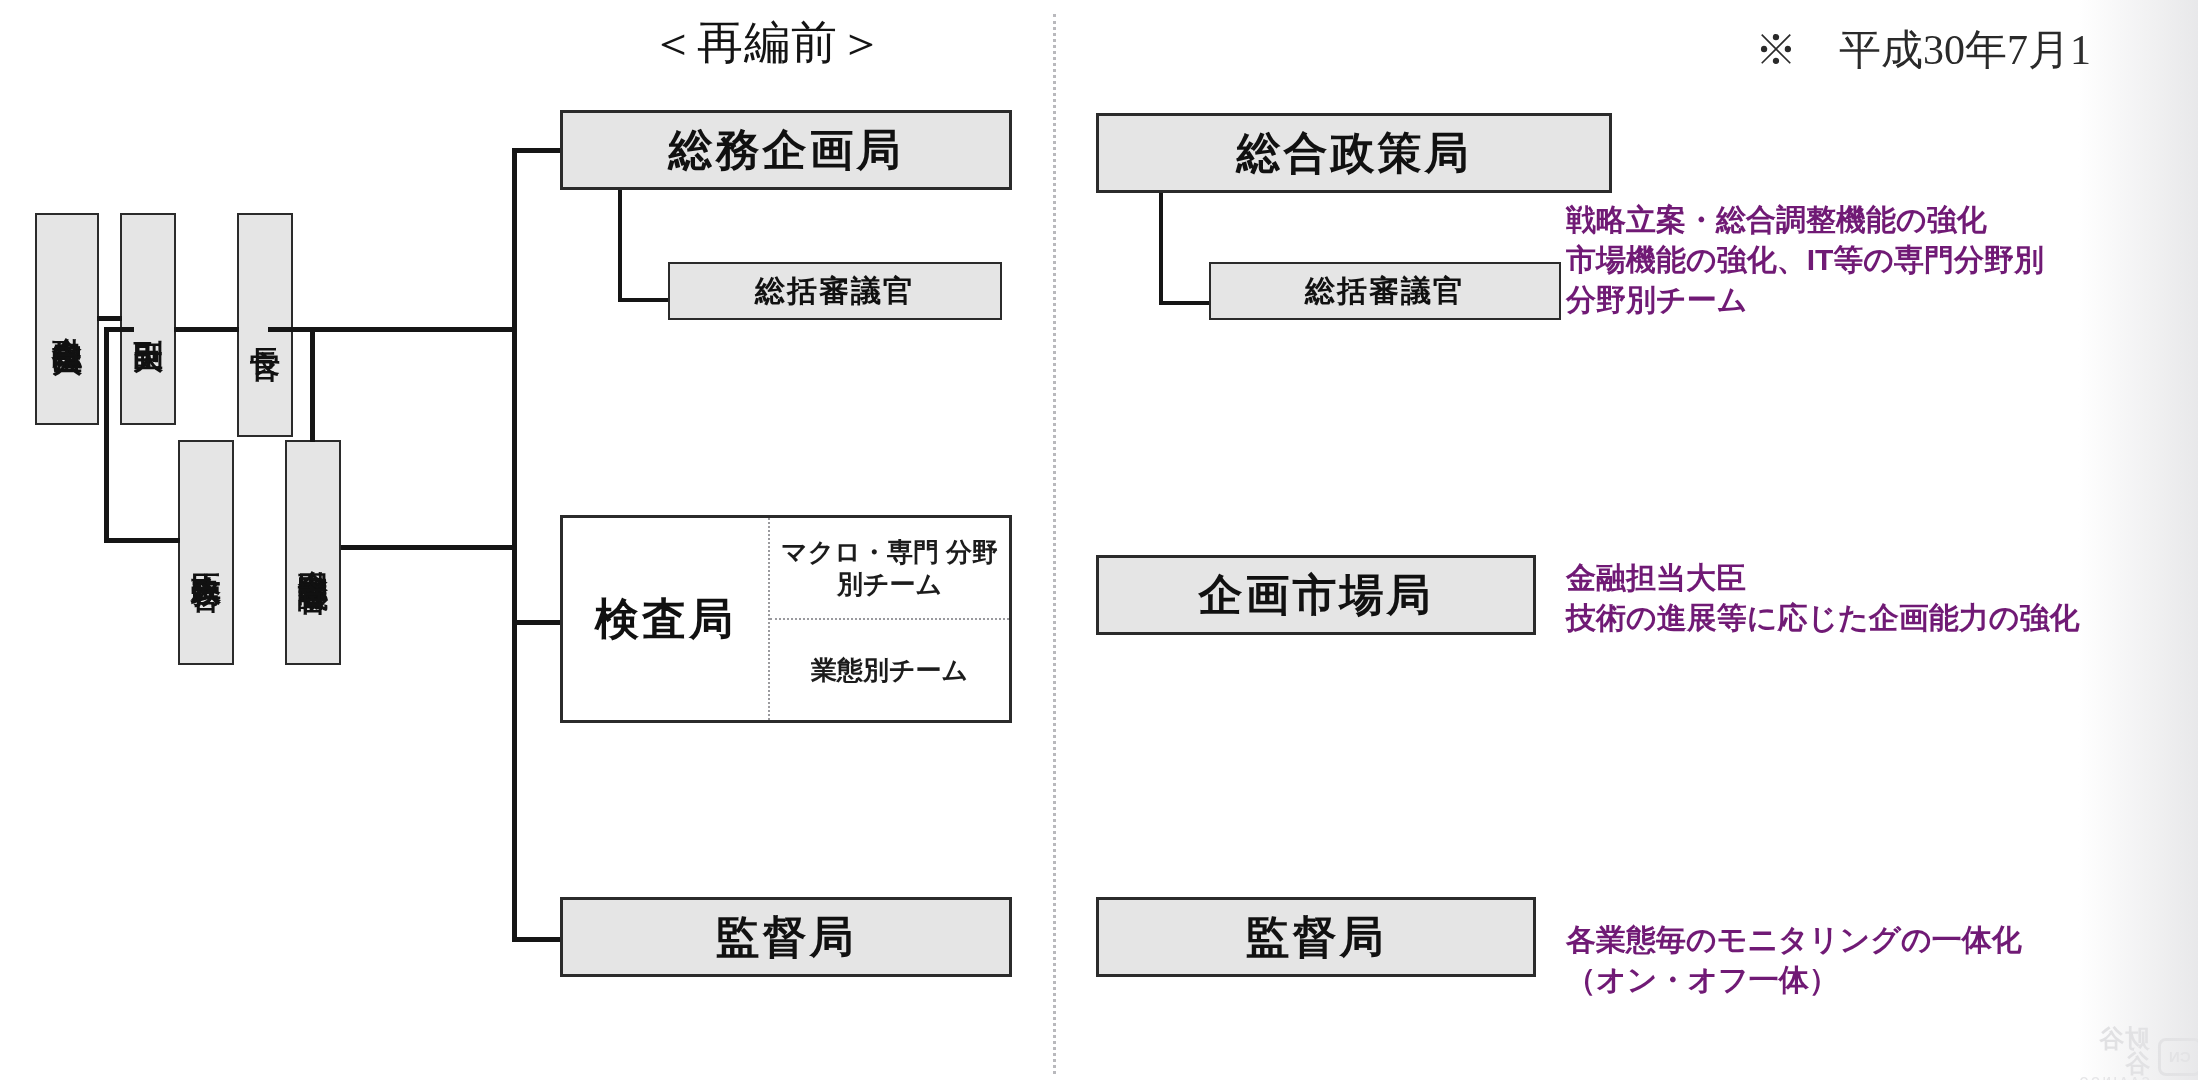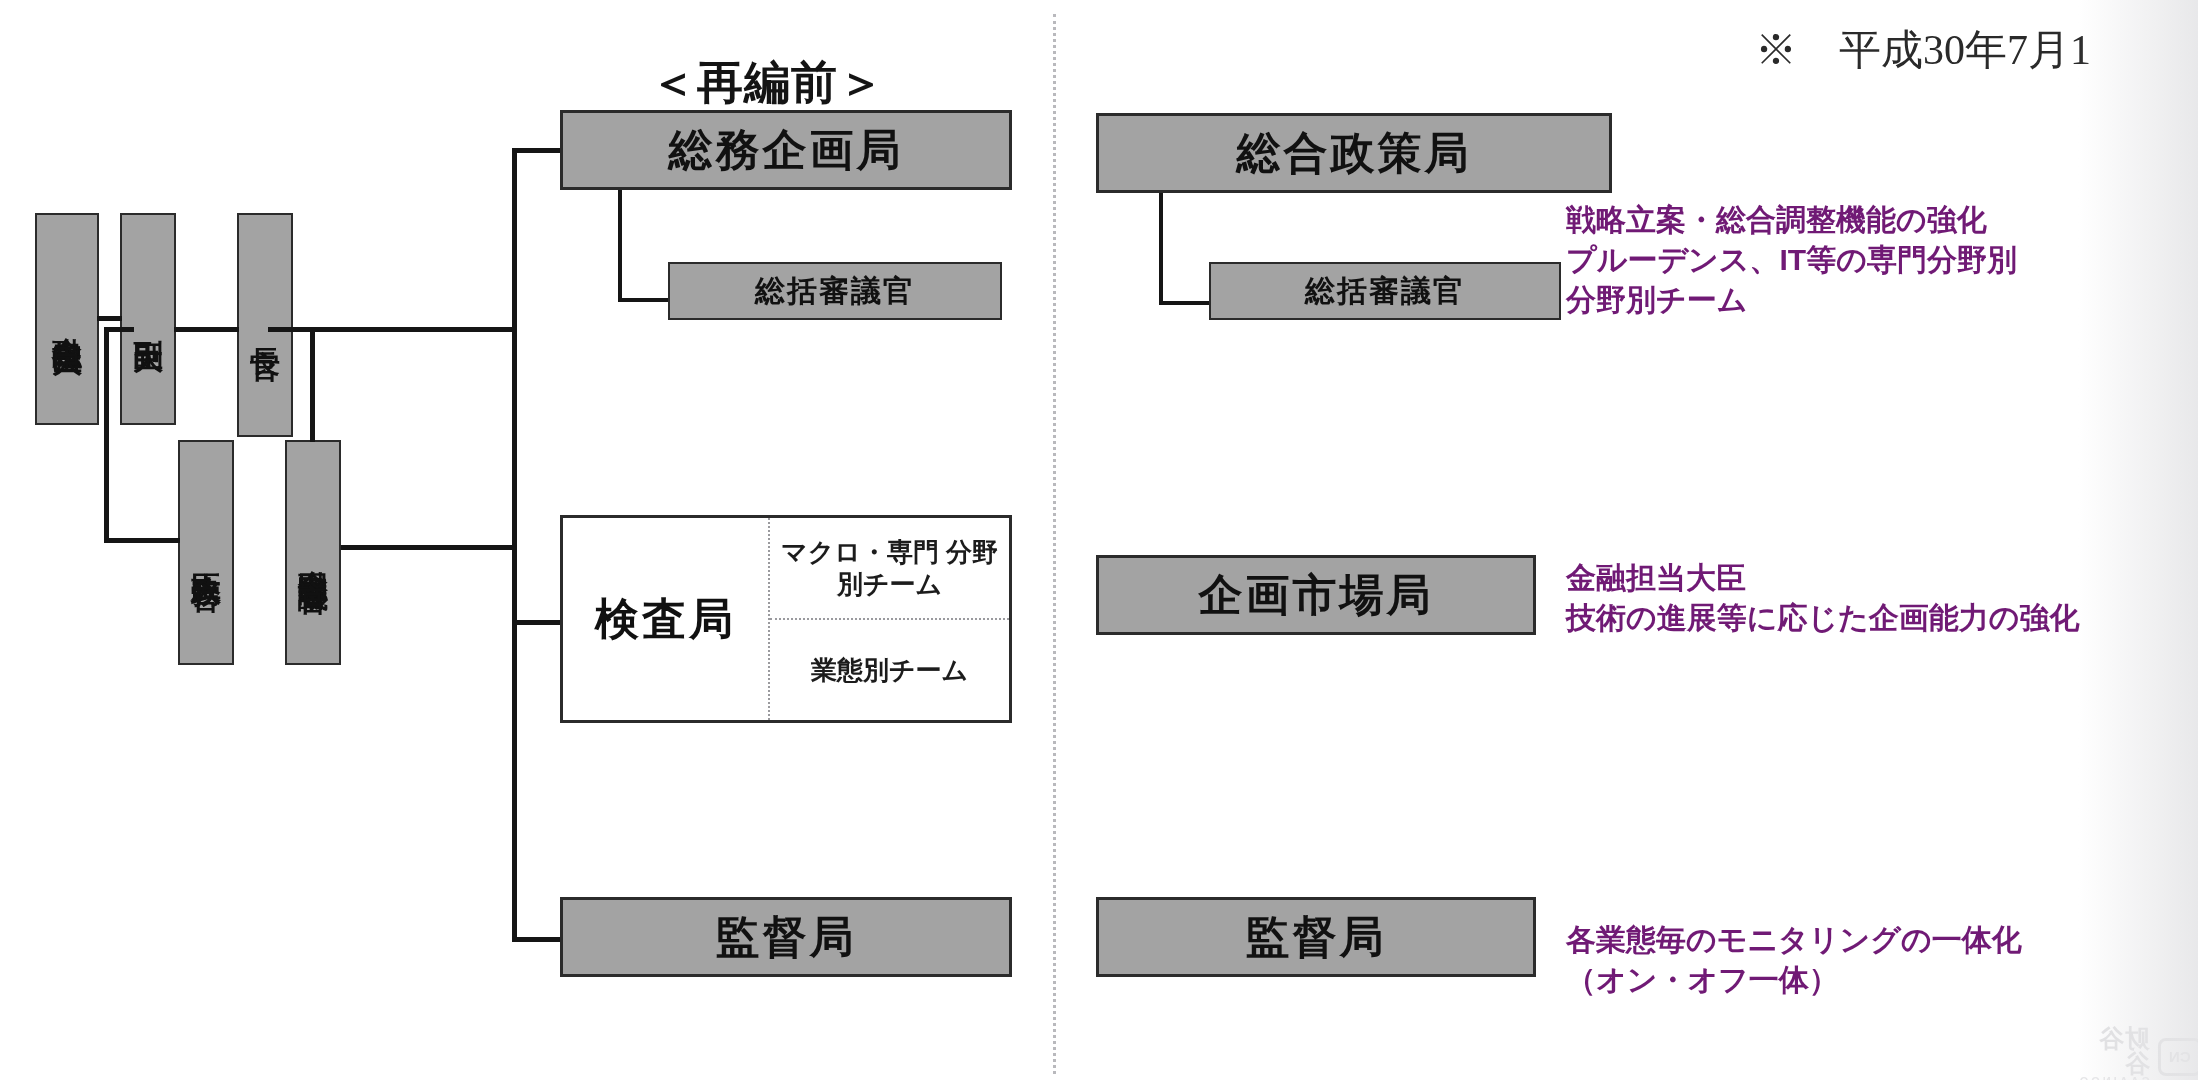--- a/index.html
+++ b/index.html
@@ -23,25 +23,24 @@
     position: absolute;
     top: 0; right: 0;
     width: 120px; height: 1080px;
     background: linear-gradient(to right, rgba(255,255,255,0) 0%, rgba(228,228,230,0.85) 100%);
     pointer-events: none;
   }
 
   .col-header {
     position: absolute;
     font-size: 46px;
-    font-weight: 700;
+    font-weight: 400;
     letter-spacing: 1px;
     white-space: nowrap;
     color: #141414;
-    margin-top: 40px;
   }
 
   .note-top {
     position: absolute;
     font-family: "Liberation Serif", "DejaVu Serif", serif;
     font-size: 42px;
     color: #2a2a2a;
     white-space: nowrap;
   }
 
@@ -49,21 +48,21 @@
     position: absolute;
     border-left: 3px dotted #b9b9bd;
     width: 0;
   }
 
   
   .box {
     position: absolute;
     box-sizing: border-box;
     border: 3px solid #2b2b2b;
-    background: #a3a3a3;
+    background: #e5e5e5;
     display: flex;
     align-items: center;
     justify-content: center;
     text-align: center;
     color: #111111;
   }
   .box.vertical {
     writing-mode: vertical-rl;
     text-orientation: upright;
     font-size: 30px;
@@ -255,21 +254,21 @@
   <div class="box big" style="left:1096px; top:555px; width:440px; height:80px;">
     <span>企画市場局</span>
   </div>
 
   <div class="box big" style="left:1096px; top:897px; width:440px; height:80px;">
     <span>監督局</span>
   </div>
 
   <div class="annot" style="left:1566px; top:200px;">
     <span class="ln">戦略立案・総合調整機能の強化</span>
-    <span class="ln">プルーデンス、IT等の専門分野別</span>
+    <span class="ln">市場機能の強化、IT等の専門分野別</span>
     <span class="ln">分野別チーム</span>
   </div>
 
   <div class="annot" style="left:1566px; top:558px;">
     <span class="ln">金融担当大臣</span>
     <span class="ln">技術の進展等に応じた企画能力の強化</span>
   </div>
 
   <div class="annot center" style="left:1566px; top:920px; width:500px;">
     <span class="ln">各業態毎のモニタリングの一体化</span>

